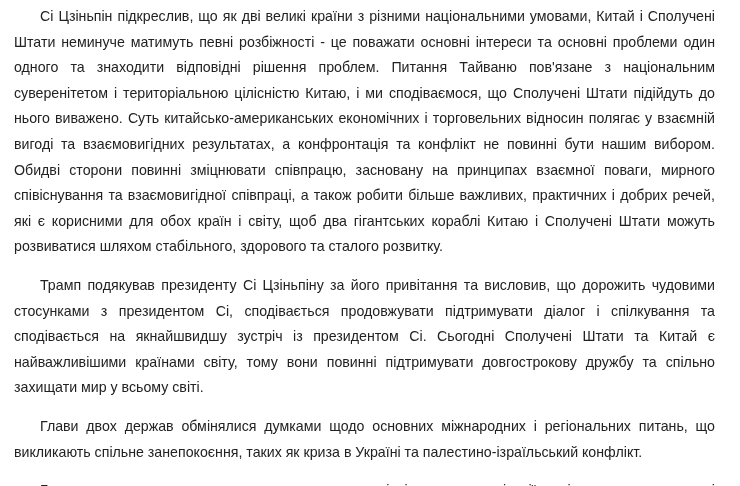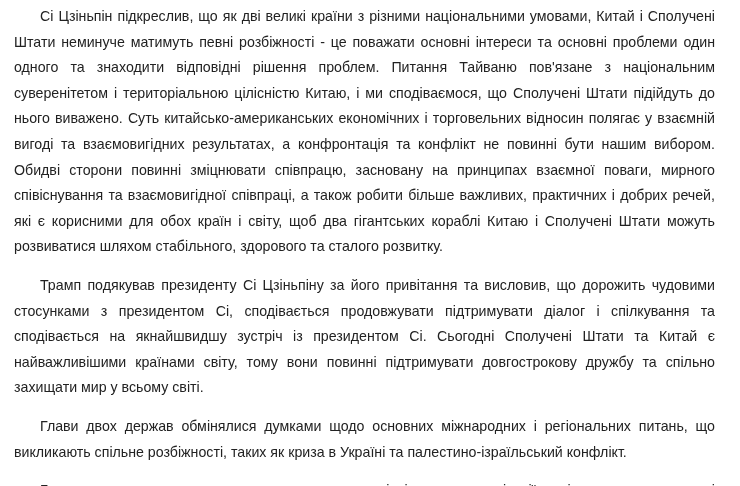--- a/index.html
+++ b/index.html
@@ -29,15 +29,15 @@
       text-align: justify;
       text-align-last: left;
     }
   </style>
 </head>
 <body>
 
 <div class="article">
   <p>Сі Цзіньпін підкреслив, що як дві великі країни з різними національними умовами, Китай і Сполучені Штати неминуче матимуть певні розбіжності - це поважати основні інтереси та основні проблеми один одного та знаходити відповідні рішення проблем. Питання Тайваню пов'язане з національним суверенітетом і територіальною цілісністю Китаю, і ми сподіваємося, що Сполучені Штати підійдуть до нього виважено. Суть китайсько-американських економічних і торговельних відносин полягає у взаємній вигоді та взаємовигідних результатах, а конфронтація та конфлікт не повинні бути нашим вибором. Обидві сторони повинні зміцнювати співпрацю, засновану на принципах взаємної поваги, мирного співіснування та взаємовигідної співпраці, а також робити більше важливих, практичних і добрих речей, які є корисними для обох країн і світу, щоб два гігантських кораблі Китаю і Сполучені Штати можуть розвиватися шляхом стабільного, здорового та сталого розвитку.</p>
   <p>Трамп подякував президенту Сі Цзіньпіну за його привітання та висловив, що дорожить чудовими стосунками з президентом Сі, сподівається продовжувати підтримувати діалог і спілкування та сподівається на якнайшвидшу зустріч із президентом Сі. Сьогодні Сполучені Штати та Китай є найважливішими країнами світу, тому вони повинні підтримувати довгострокову дружбу та спільно захищати мир у всьому світі.</p>
-  <p>Глави двох держав обмінялися думками щодо основних міжнародних і регіональних питань, що викликають спільне розбіжності, таких як криза в Україні та палестино-ізраїльський конфлікт.</p>
+  <p>Глави двох держав обмінялися думками щодо основних міжнародних і регіональних питань, що викликають спільне занепокоєння, таких як криза в Україні та палестино-ізраїльський конфлікт.</p>
   <p>Глави двох держав домовилися налагодити стратегічні канали комунікації та підтримувати регулярні контакти з основних питань, що хвилюють обидві країни.</p>
 </div>
 
 </body></html>

